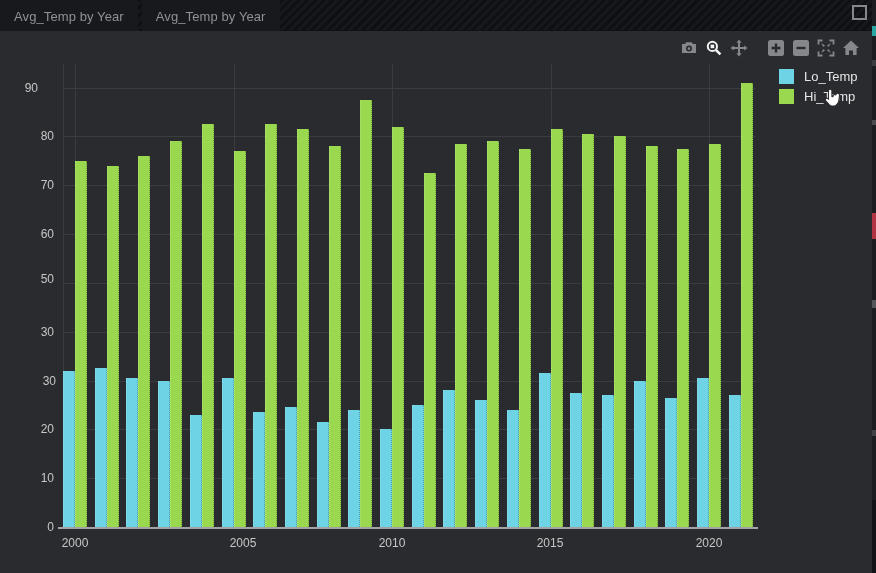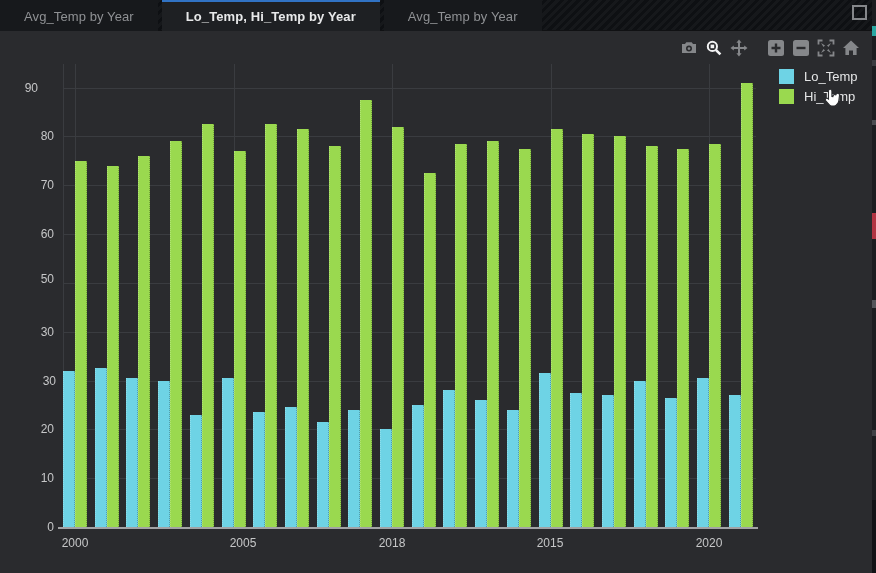--- a/index.html
+++ b/index.html
@@ -15,21 +15,21 @@
     position:absolute;left:0;top:0;width:876px;height:31px;
     background:repeating-linear-gradient(135deg,#0e1013 0 3px,#16181b 3px 6px);
     border-bottom:1px solid #101113;
     display:flex;align-items:stretch;
   }
   .tab{
     height:31px;display:flex;align-items:center;justify-content:center;
     font-size:13px;letter-spacing:.1px;
     border-top:2px solid transparent;
     background:#17191c;color:#8f9194;
-    padding:0 24px;white-space:nowrap;margin-right:4px;cursor:default;
+    padding:0 14px;white-space:nowrap;margin-right:4px;cursor:default;
   }
   .tab.active{background:#1e2023;color:#e8e9ea;border-top-color:#3173c4;font-weight:bold;}
   #win-restore{
     position:absolute;right:9px;top:5px;width:15px;height:15px;
     border:2px solid #85878a;background:transparent;
   }
   
   #modebar{position:absolute;top:38px;right:16px;display:flex;align-items:center;z-index:30;}
   .mbtn{width:19px;height:19px;margin-left:6px;display:flex;align-items:center;justify-content:center;cursor:pointer;}
   .mbtn svg{display:block;}
@@ -53,21 +53,20 @@
   #edge-strip{position:absolute;right:0;top:0;width:4px;height:573px;background:#1c1d20;z-index:50;}
   .chip{position:absolute;left:0;width:4px;}
 </style>
 </head>
 <body>
 
 <div id="stage">
 
   <div id="tabbar">
     <div class="tab">Avg_Temp by Year</div>
-    <div class="tab active">Lo_Temp, Hi_Temp by Year</div>
     <div class="tab">Avg_Temp by Year</div>
   </div>
   <div id="win-restore"></div>
 
   <div id="modebar">
     <div class="mbtn">
       <svg width="18" height="18" viewBox="0 0 18 18">
         <path fill="#85878a" d="M2 5h3l1.3-1.8h5.4L13 5h3v9H2zM9 6.6a3 3 0 1 0 0 6 3 3 0 0 0 0-6zm0 1.6a1.4 1.4 0 1 1 0 2.8 1.4 1.4 0 0 1 0-2.8z"></path>
       </svg>
     </div>
@@ -141,21 +140,21 @@
       <div class="ytick" style="left: 18px; top: 147.19px; position: absolute;">70</div>
       <div class="gl-h" style="left: 63px; top: 105.36px; width: 693px; position: absolute;"></div>
       <div class="ytick" style="left: 18px; top: 98.36px; position: absolute;">80</div>
       <div class="gl-h" style="left: 63px; top: 56.53px; width: 693px; position: absolute;"></div>
       <div class="ytick" style="left: 2px; top: 49.53px; position: absolute;">90</div>
       <div class="gl-v" style="left: 75px; top: 33px; height: 463px; position: absolute;"></div>
       <div class="xtick" style="left: 53px; top: 505px; position: absolute;">2000</div>
       <div class="gl-v" style="left: 233.5px; top: 33px; height: 463px; position: absolute;"></div>
       <div class="xtick" style="left: 221px; top: 505px; position: absolute;">2005</div>
       <div class="gl-v" style="left: 392px; top: 33px; height: 463px; position: absolute;"></div>
-      <div class="xtick" style="left: 370px; top: 505px; position: absolute;">2018</div>
+      <div class="xtick" style="left: 370px; top: 505px; position: absolute;">2010</div>
       <div class="gl-v" style="left: 550.5px; top: 33px; height: 463px; position: absolute;"></div>
       <div class="xtick" style="left: 528px; top: 505px; position: absolute;">2015</div>
       <div class="gl-v" style="left: 709px; top: 33px; height: 463px; position: absolute;"></div>
       <div class="xtick" style="left: 687px; top: 505px; position: absolute;">2020</div>
       <div class="gl-v" style="left: 63px; top: 33px; height: 463px; position: absolute;"></div>
       <div class="bar" style="left: 63px; top: 339.744px; width: 12px; height: 156.256px; background: rgb(110, 211, 229); z-index: 5; position: absolute;"></div>
       <div class="bar" style="left: 75px; top: 129.775px; width: 12px; height: 366.225px; background: rgb(154, 217, 79); z-index: 5; position: absolute;"></div>
       <div class="bar" style="left: 94.7px; top: 337.303px; width: 12px; height: 158.697px; background: rgb(110, 211, 229); z-index: 5; position: absolute;"></div>
       <div class="bar" style="left: 106.7px; top: 134.658px; width: 12px; height: 361.342px; background: rgb(154, 217, 79); z-index: 5; position: absolute;"></div>
       <div class="bar" style="left: 126.4px; top: 347.068px; width: 12px; height: 148.931px; background: rgb(110, 211, 229); z-index: 5; position: absolute;"></div>

